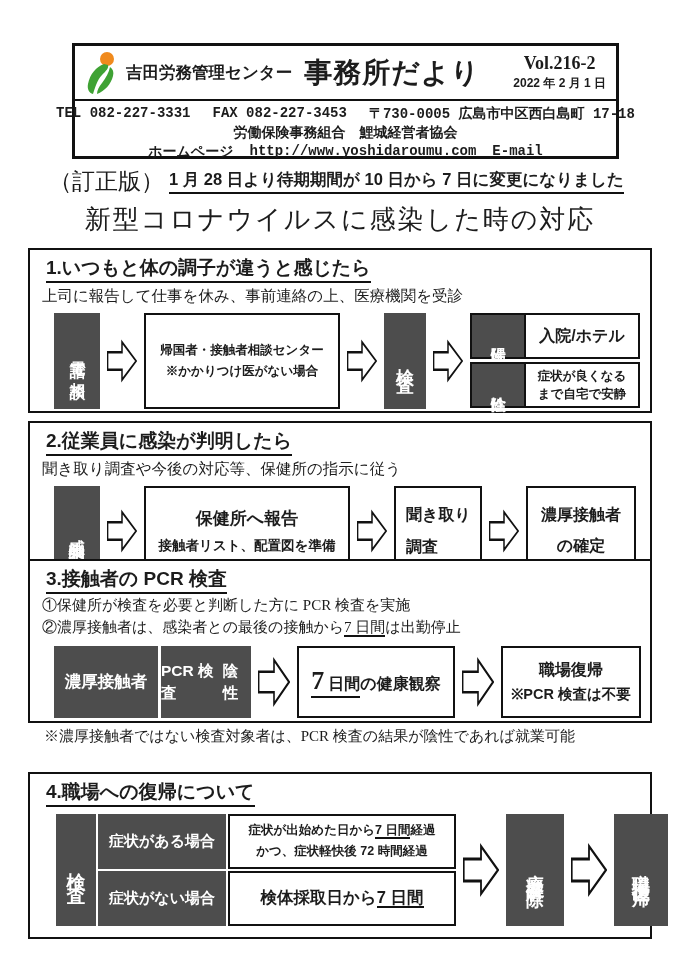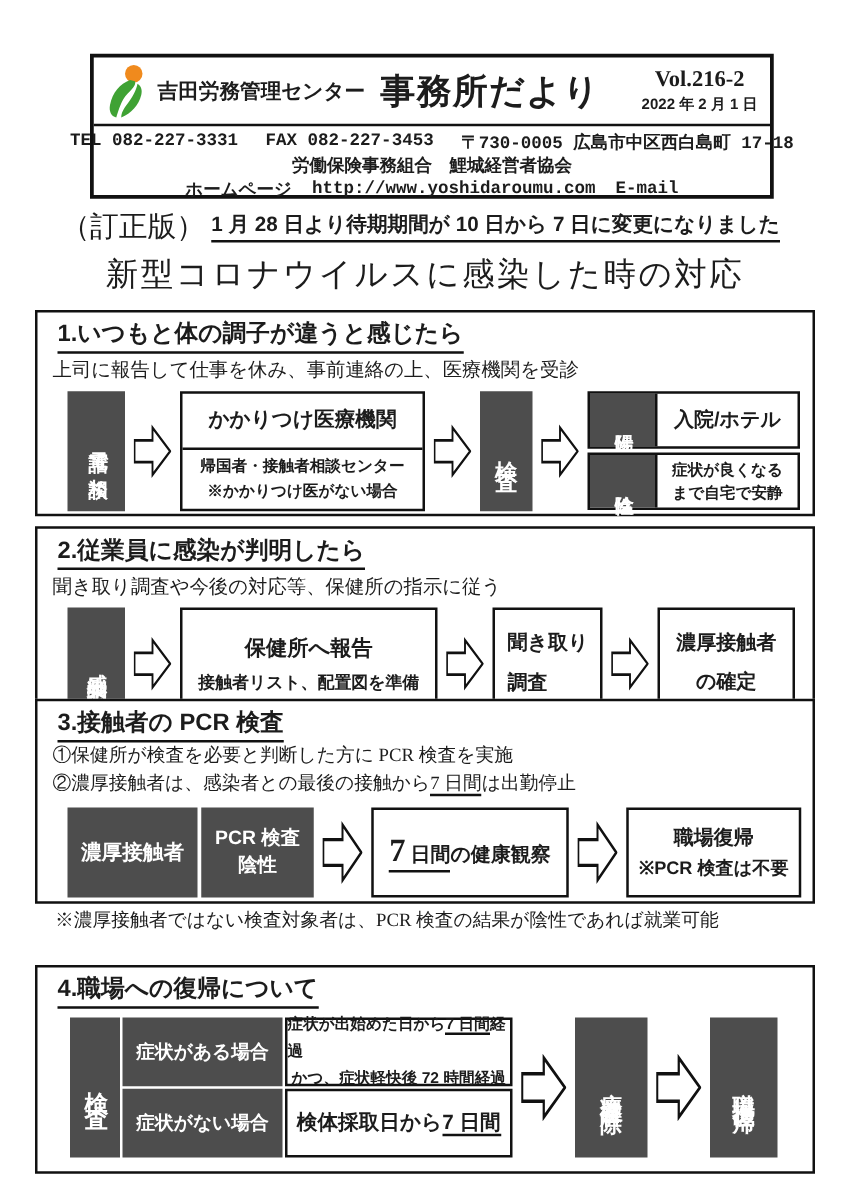--- a/index.html
+++ b/index.html
@@ -83,42 +83,42 @@
   .report-title { font-size:17px; font-weight:700; }
   .report-sub { font-size:13.5px; font-weight:600; margin-top:7px; }
   .hearing { width:88px; height:90px; flex:none; display:flex; flex-direction:column;
              justify-content:center; padding-left:10px; font-size:16px; font-weight:600; line-height:2.0; }
   .confirm { width:110px; height:90px; flex:none; display:flex; flex-direction:column;
              align-items:center; justify-content:center; font-size:16px; font-weight:600; line-height:1.9; }
 
   
   .flow3 { margin-top:5px; padding-left:24px; height:76px; }
   .db-close { width:104px; height:72px; flex:none; font-size:16.5px; font-weight:700; }
-  .db-pcr { width:90px; height:72px; flex:none; margin-left:3px; flex-direction:column;
+  .db-pcr { width:90px; height:72px; flex:none; margin-left:3px; flex-direction:row;
             font-size:15.5px; font-weight:700; line-height:1.4; }
   .observe { width:158px; height:72px; flex:none; display:flex; align-items:baseline;
              justify-content:center; padding-top:18px; }
   .observe .big7 { font-size:26px; font-weight:700; }
   .observe .midtxt { font-size:16px; font-weight:600; }
   .observe .resttxt { font-size:16px; font-weight:600; }
   .uwrap { border-bottom:2px solid var(--bd); display:inline-block; }
   .return3 { width:140px; height:72px; flex:none; display:flex; flex-direction:column;
              align-items:center; justify-content:center; }
   .return3 .r1 { font-size:16px; font-weight:700; }
   .return3 .r2 { font-size:14.5px; font-weight:700; margin-top:2px; }
   .note3 { margin:7px 0 12px 14px; font-size:15px; }
 
   
   .flow4 { margin-top:6px; padding-left:26px; height:114px; }
   .vb-test4 { width:40px; height:112px; flex:none; }
   .vb-test4 .vtext { font-size:19px; letter-spacing:12px; }
   .tbl4 { display:flex; flex-direction:column; gap:2px; margin-left:2px; flex:none; }
   .trow { display:flex; height:55px; }
   .tlabel { width:128px; flex:none; font-size:15px; font-weight:700; }
-  .tdesc { width:182px; flex:none; margin-left:2px; display:flex; flex-direction:column;
+  .tdesc { width:228px; flex:none; margin-left:2px; display:flex; flex-direction:column;
            align-items:center; justify-content:center; }
   .td-small { font-size:12.5px; font-weight:600; line-height:1.7; }
   .td-big { font-size:16.5px; font-weight:600; }
   .vb-release { width:58px; height:112px; flex:none; }
   .vb-release .vtext { font-size:18px; letter-spacing:5px; }
   .vb-return { width:54px; height:112px; flex:none; }
   .vb-return .vtext { font-size:18px; letter-spacing:5px; }
 </style>
 </head>
 <body>
@@ -162,21 +162,20 @@
   <div class="sec-heading sans">1.いつもと体の調子が違うと感じたら</div>
   <div class="lead">上司に報告して仕事を休み、事前連絡の上、医療機関を受診</div>
   <div class="flow flow1">
     <div class="dark vb-phone">
       <span class="vtext sans">電話で相談</span>
     </div>
     <svg class="arrow" width="30" height="46" viewBox="0 0 100 100" preserveAspectRatio="none">
       <polygon points="2,31 50,31 50,9 97,50 50,91 50,69 2,69" fill="#fff" stroke="#111" stroke-width="5"></polygon>
     </svg>
     <div class="wbox clinic">
-      <div class="clinic-top sans">かかりつけ医療機関</div>
       <div class="clinic-bot sans">
         <span>帰国者・接触者相談センター</span>
         <span>※かかりつけ医がない場合</span>
       </div>
     </div>
     <svg class="arrow" width="30" height="46" viewBox="0 0 100 100" preserveAspectRatio="none">
       <polygon points="2,31 50,31 50,9 97,50 50,91 50,69 2,69" fill="#fff" stroke="#111" stroke-width="5"></polygon>
     </svg>
     <div class="dark vb-test">
       <span class="vtext sans">検査</span>

